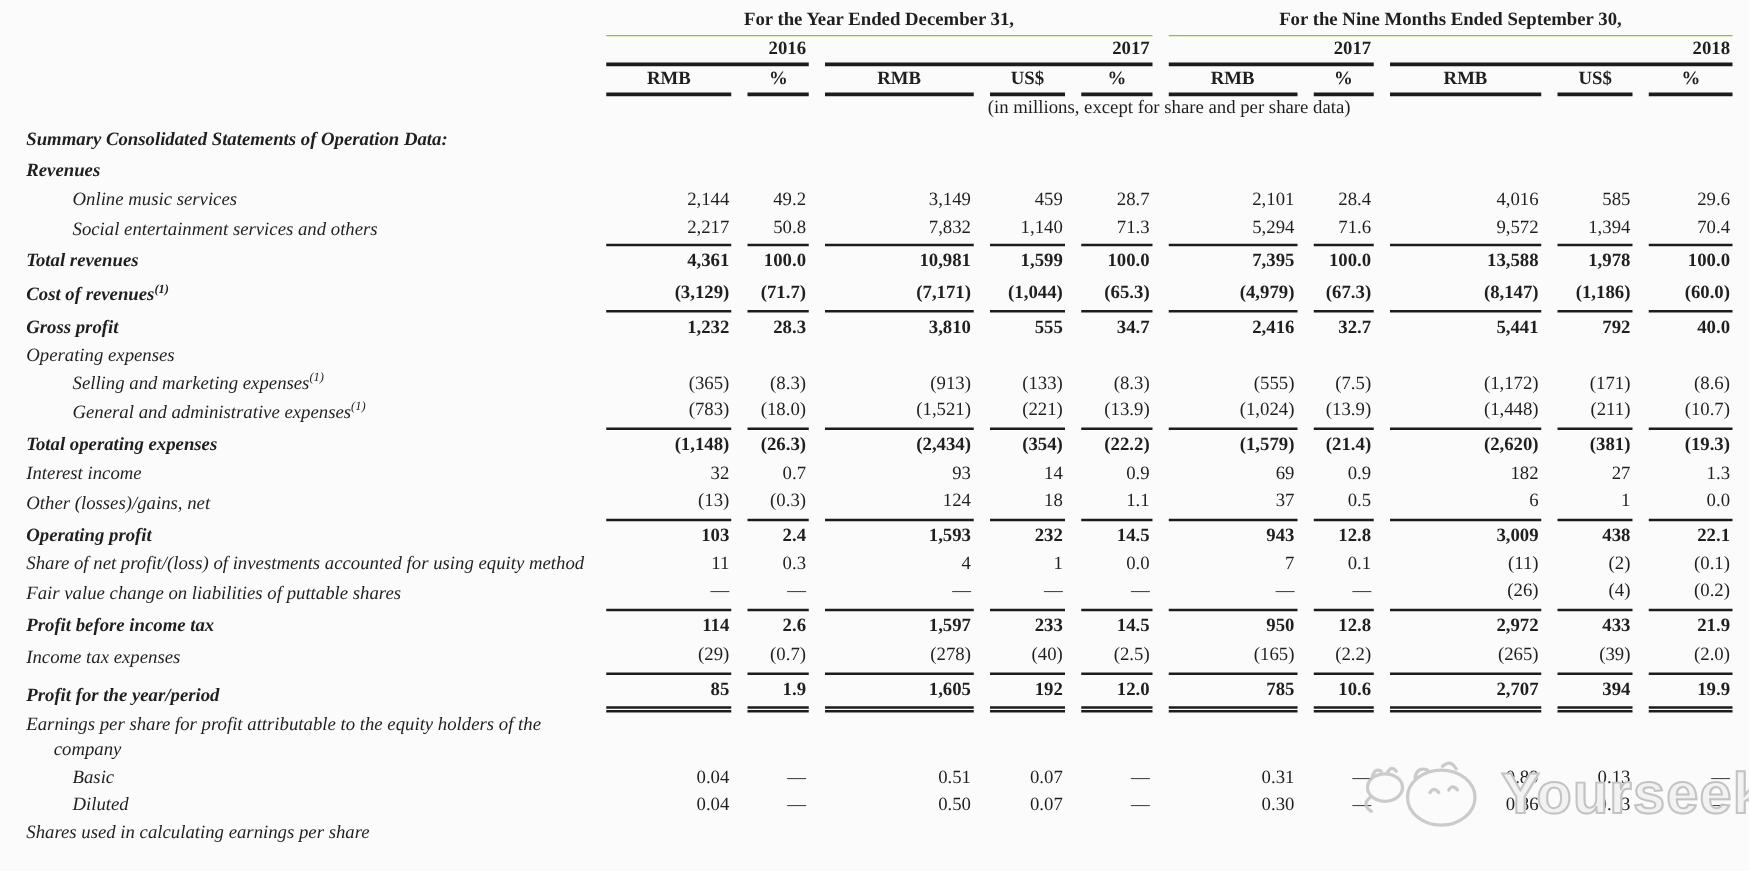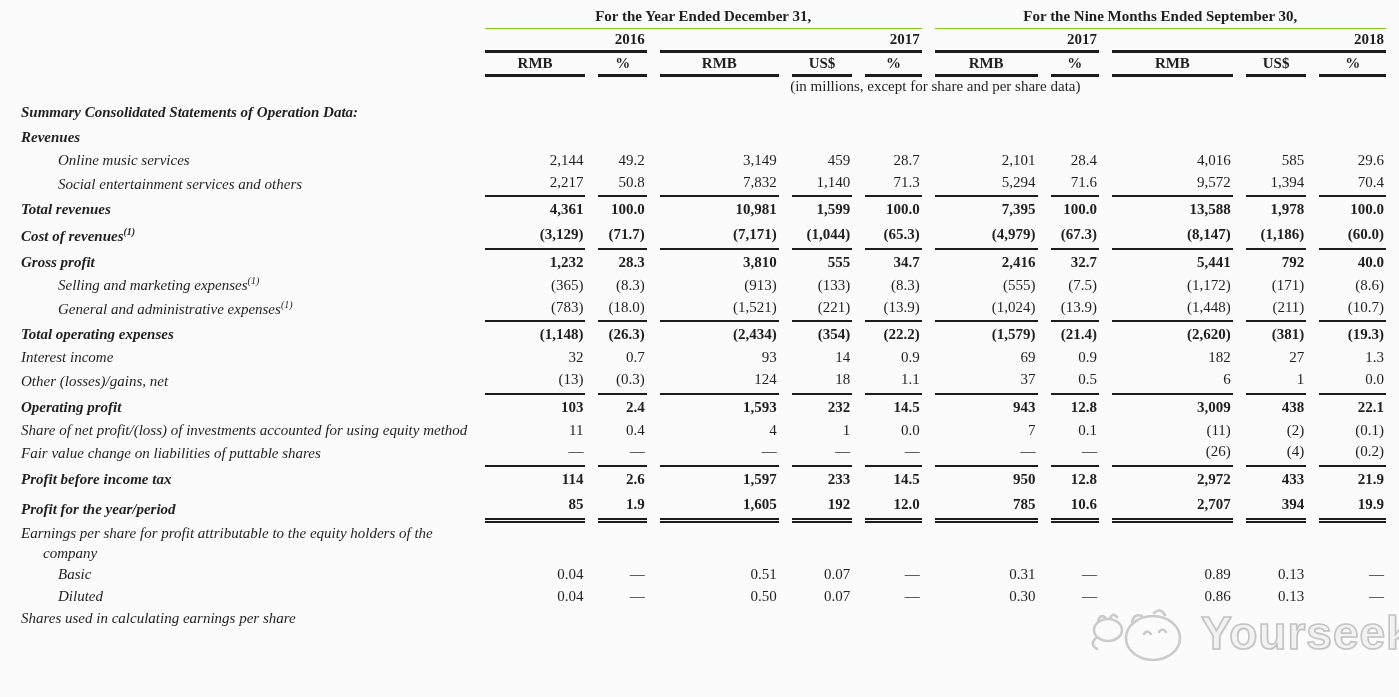--- a/index.html
+++ b/index.html
@@ -173,20 +173,33 @@
         <td class="val">3,810</td>
         <td class="val">555</td>
         <td class="val">34.7</td>
         <td class="val">2,416</td>
         <td class="val">32.7</td>
         <td class="val">5,441</td>
         <td class="val">792</td>
         <td class="val">40.0</td>
       </tr>
       <tr>
+        <td class="label"><span>Operating expenses</span></td>
+        <td class="val"></td>
+        <td class="val"></td>
+        <td class="val"></td>
+        <td class="val"></td>
+        <td class="val"></td>
+        <td class="val"></td>
+        <td class="val"></td>
+        <td class="val"></td>
+        <td class="val"></td>
+        <td class="val"></td>
+      </tr>
+      <tr>
         <td class="label i1"><span>Selling and marketing expenses</span><sup>(1)</sup></td>
         <td class="val">(365)</td>
         <td class="val">(8.3)</td>
         <td class="val">(913)</td>
         <td class="val">(133)</td>
         <td class="val">(8.3)</td>
         <td class="val">(555)</td>
         <td class="val">(7.5)</td>
         <td class="val">(1,172)</td>
         <td class="val">(171)</td>
@@ -253,21 +266,21 @@
         <td class="val">14.5</td>
         <td class="val">943</td>
         <td class="val">12.8</td>
         <td class="val">3,009</td>
         <td class="val">438</td>
         <td class="val">22.1</td>
       </tr>
       <tr>
         <td class="label hang"><span>Share of net profit/(loss) of investments accounted for using equity method</span></td>
         <td class="val">11</td>
-        <td class="val">0.4</td>
+        <td class="val">0.3</td>
         <td class="val">4</td>
         <td class="val">1</td>
         <td class="val">0.0</td>
         <td class="val">7</td>
         <td class="val">0.1</td>
         <td class="val">(11)</td>
         <td class="val">(2)</td>
         <td class="val">(0.1)</td>
       </tr>
       <tr class="rule">
@@ -288,20 +301,33 @@
         <td class="val">114</td>
         <td class="val">2.6</td>
         <td class="val">1,597</td>
         <td class="val">233</td>
         <td class="val">14.5</td>
         <td class="val">950</td>
         <td class="val">12.8</td>
         <td class="val">2,972</td>
         <td class="val">433</td>
         <td class="val">21.9</td>
+      </tr>
+      <tr class="rule">
+        <td class="label"><span>Income tax expenses</span></td>
+        <td class="val">(29)</td>
+        <td class="val">(0.7)</td>
+        <td class="val">(278)</td>
+        <td class="val">(40)</td>
+        <td class="val">(2.5)</td>
+        <td class="val">(165)</td>
+        <td class="val">(2.2)</td>
+        <td class="val">(265)</td>
+        <td class="val">(39)</td>
+        <td class="val">(2.0)</td>
       </tr>
       <tr class="bold rule-double">
         <td class="label"><span>Profit for the year/period</span></td>
         <td class="val">85</td>
         <td class="val">1.9</td>
         <td class="val">1,605</td>
         <td class="val">192</td>
         <td class="val">12.0</td>
         <td class="val">785</td>
         <td class="val">10.6</td>

